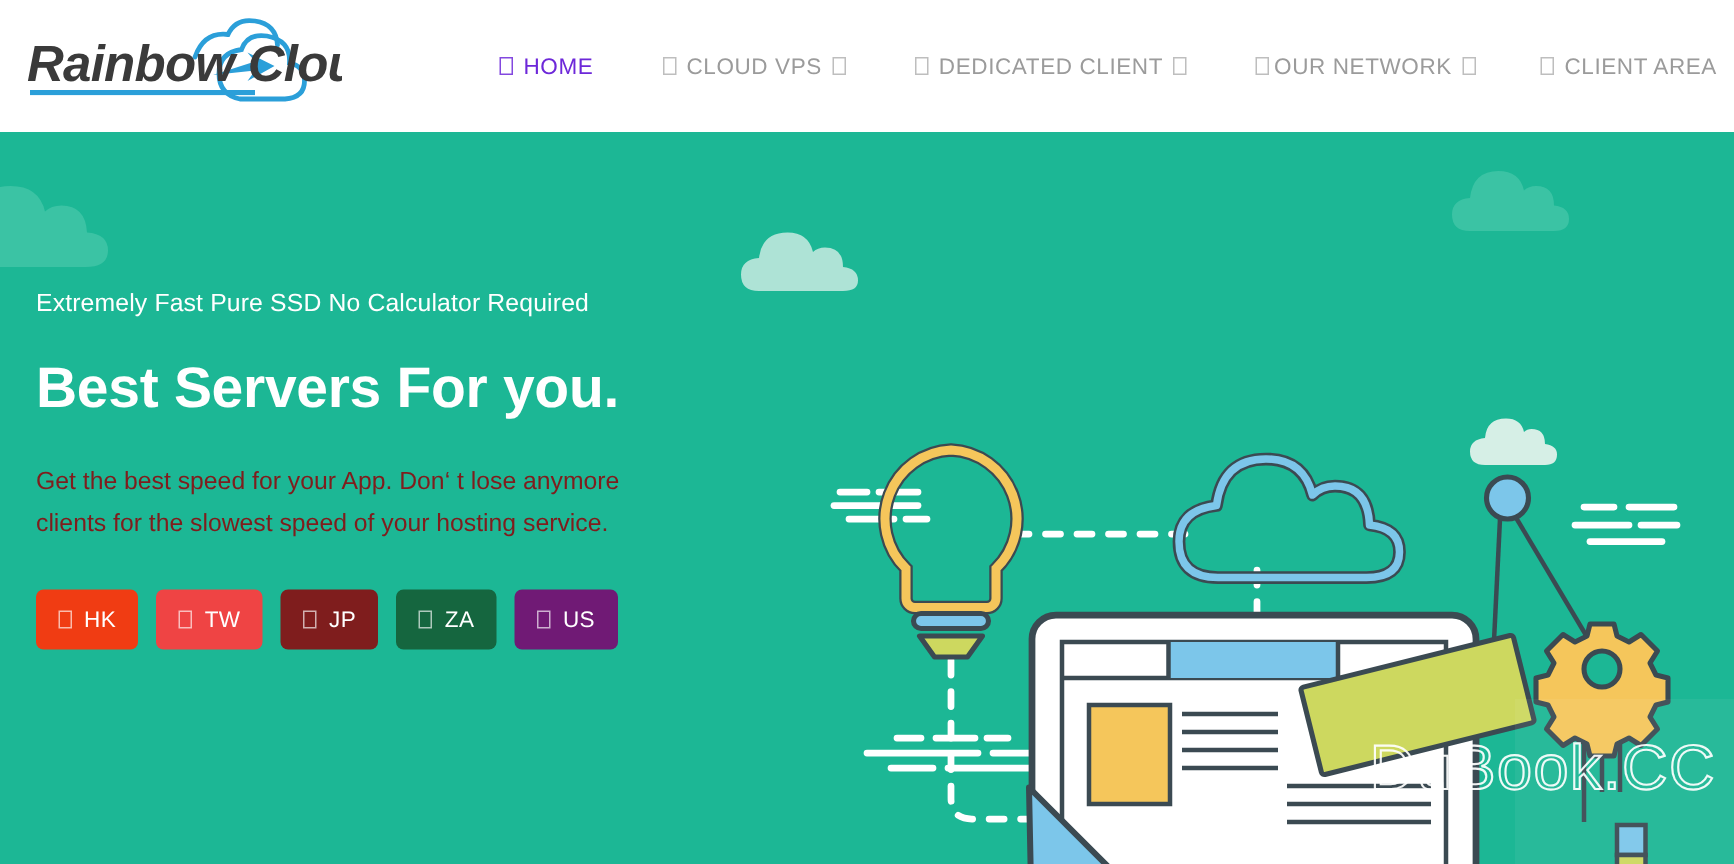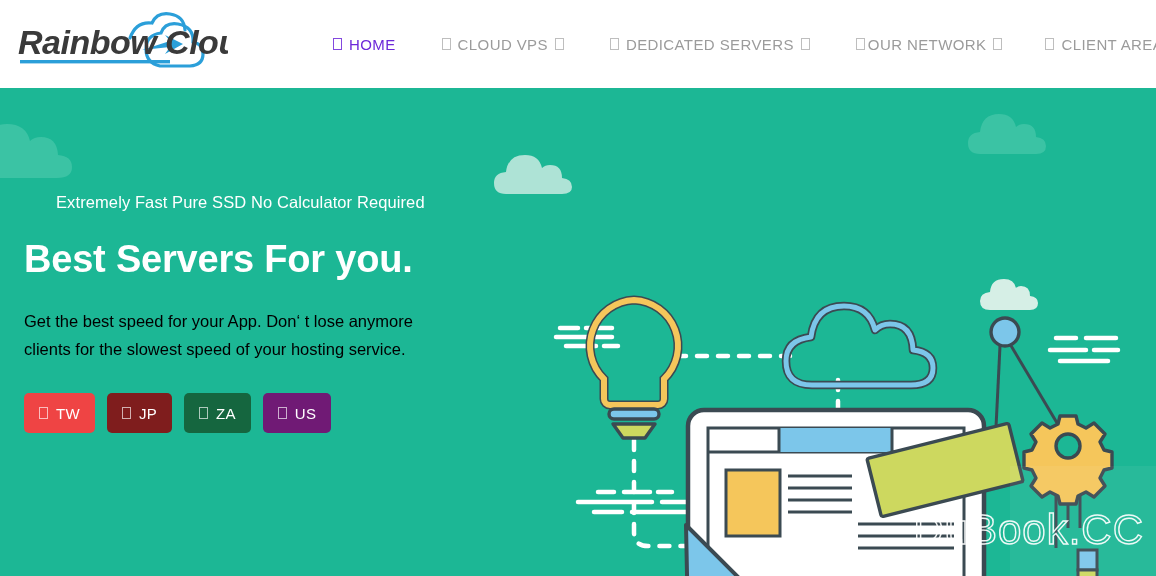--- a/index.html
+++ b/index.html
@@ -96,34 +96,33 @@
     width: 430px;
     z-index: 5;
   }
 
   .eyebrow {
     color: #ffffff;
     font-size: 16.5px;
     letter-spacing: .1px;
     line-height: 1.2;
     margin-bottom: 26px;
-    margin-left: 32px;
   }
 
   .headline {
     color: #ffffff;
     font-size: 38px;
     font-weight: 700;
     letter-spacing: -.2px;
     line-height: 1.1;
     margin-bottom: 26px;
   }
 
   .subcopy {
-    color: #000000;
+    color: #7f1d1d;
     font-size: 16.5px;
     line-height: 1.72;
     width: 410px;
     margin-bottom: 30px;
   }
 
   .region-buttons {
     display: flex;
     gap: 12px;
   }
@@ -147,21 +146,21 @@
     position: absolute;
     left: 0; top: 0;
     width: 1156px;
     height: 488px;
     pointer-events: none;
   }
 
   .watermark {
     position: absolute;
     right: 12px;
-    bottom: 22px;
+    bottom: 40px;
     font-size: 42px;
     letter-spacing: 1px;
     color: transparent;
     -webkit-text-stroke: 1.4px rgba(255,255,255,.92);
     font-family: "Liberation Sans", sans-serif;
     z-index: 12;
     white-space: nowrap;
   }
 
   .corner-panel {
@@ -201,21 +200,21 @@
       </a>
 
       <a class="nav-item">
         <span class="tofu"></span>
         <span>CLOUD VPS</span>
         <span class="tofu"></span>
       </a>
 
       <a class="nav-item">
         <span class="tofu"></span>
-        <span>DEDICATED SERVERS</span>
+        <span>DEDICATED CLIENT</span>
         <span class="tofu"></span>
       </a>
 
       <a class="nav-item" style="padding-right:20px;">
         <span class="tofu" style="margin-right:-4px;"></span>
         <span>OUR NETWORK</span>
         <span class="tofu"></span>
       </a>
 
       <a class="nav-item">
@@ -341,20 +340,24 @@
     <div class="corner-panel"></div>
 
     <div class="watermark">DuBook.CC</div>
 
     <div class="hero-copy">
       <div class="eyebrow">Extremely Fast Pure SSD No Calculator Required</div>
       <h1 class="headline">Best Servers For you.</h1>
       <p class="subcopy">Get the best speed for your App. Don‘ t lose anymore clients for the slowest speed of your hosting service.</p>
 
       <div class="region-buttons">
+        <button class="region-btn" style="background:#f03c13">
+          <span class="tofu"></span>
+          <span>HK</span>
+        </button>
         <button class="region-btn" style="background:#ef4444">
           <span class="tofu"></span>
           <span>TW</span>
         </button>
         <button class="region-btn" style="background:#7f1d1d">
           <span class="tofu"></span>
           <span>JP</span>
         </button>
         <button class="region-btn" style="background:#15663f">
           <span class="tofu"></span>

